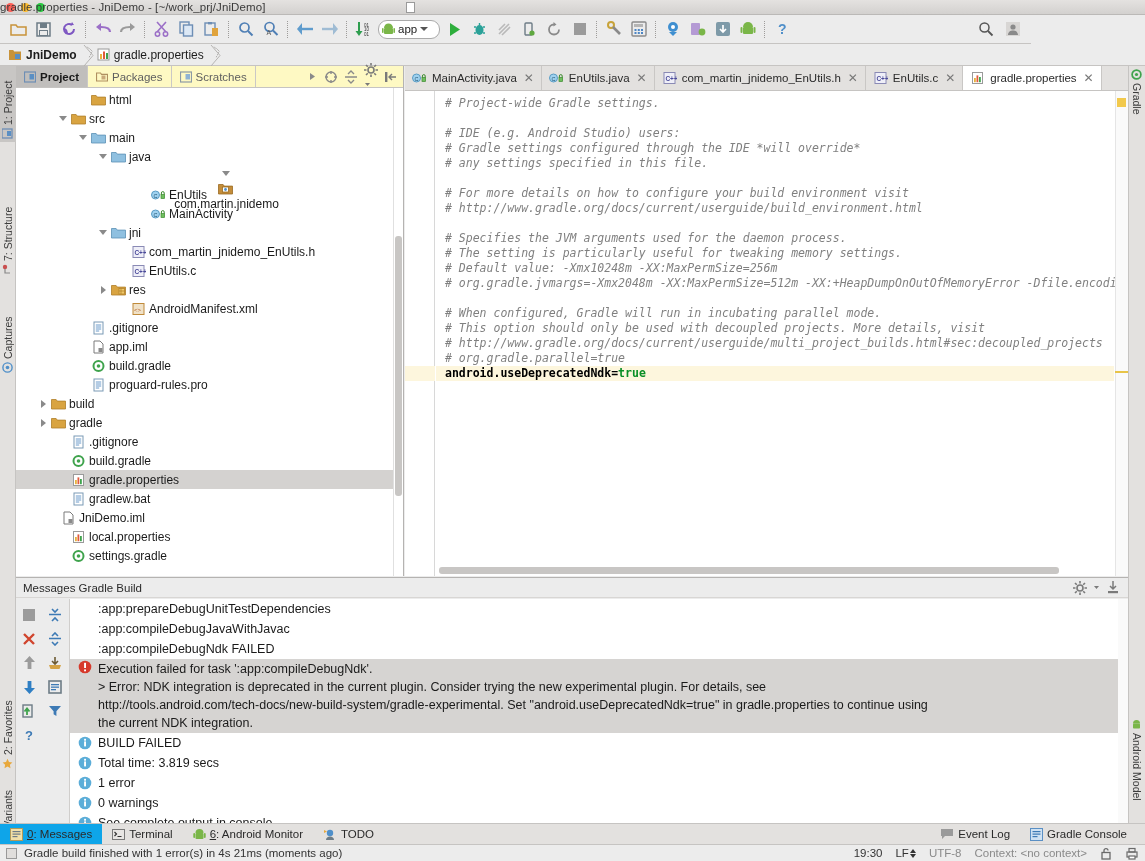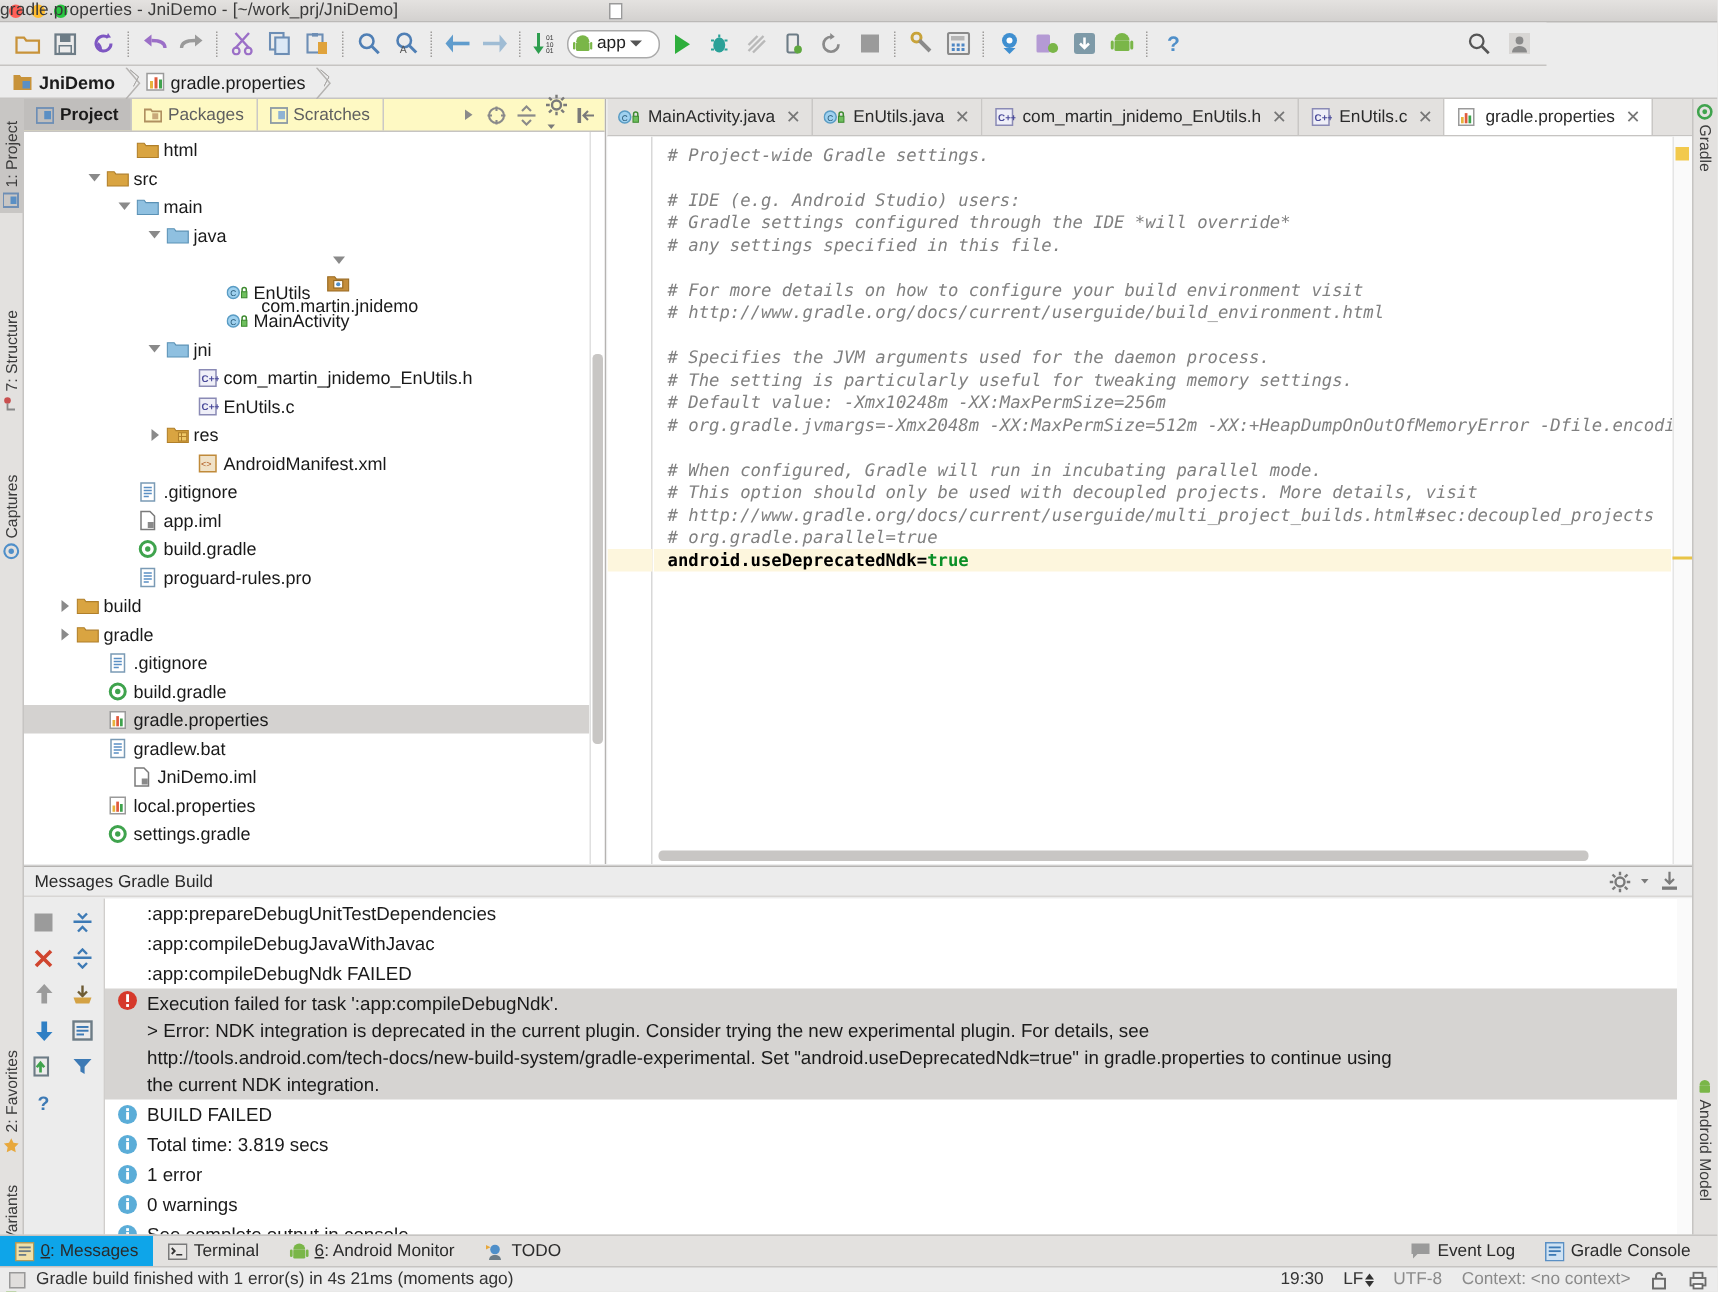--- a/index.html
+++ b/index.html
@@ -841,21 +841,21 @@
         <div class="trow" style="padding-left: 40px;">
           <div class="twist"></div>
           <div class="ticon">
             <svg width="15" height="14" viewBox="0 0 15 14">
               <rect x="3" y="1" width="9" height="12" fill="#fff" stroke="#7a9ab5" stroke-width="1"></rect>
               <path d="M4.8 4h5.4M4.8 6h5.4M4.8 8h5.4M4.8 10h3.4" stroke="#5a8fc4" stroke-width=".9"></path>
             </svg>
           </div>
           <span class="tlabel">gradlew.bat</span>
         </div>
-        <div class="trow" style="padding-left: 30px; margin-left: 26px;">
+        <div class="trow" style="padding-left: 30px;">
           <div class="twist"></div>
           <div class="ticon">
             <svg width="15" height="14" viewBox="0 0 15 14">
               <path d="M3 1h6l3 3v9H3z" fill="#fff" stroke="#7a7a7a" stroke-width="1"></path>
               <rect x="7.5" y="8" width="4" height="4" fill="#8a8a8a"></rect>
             </svg>
           </div>
           <span class="tlabel">JniDemo.iml</span>
         </div>
         <div class="trow" style="padding-left: 40px;">

